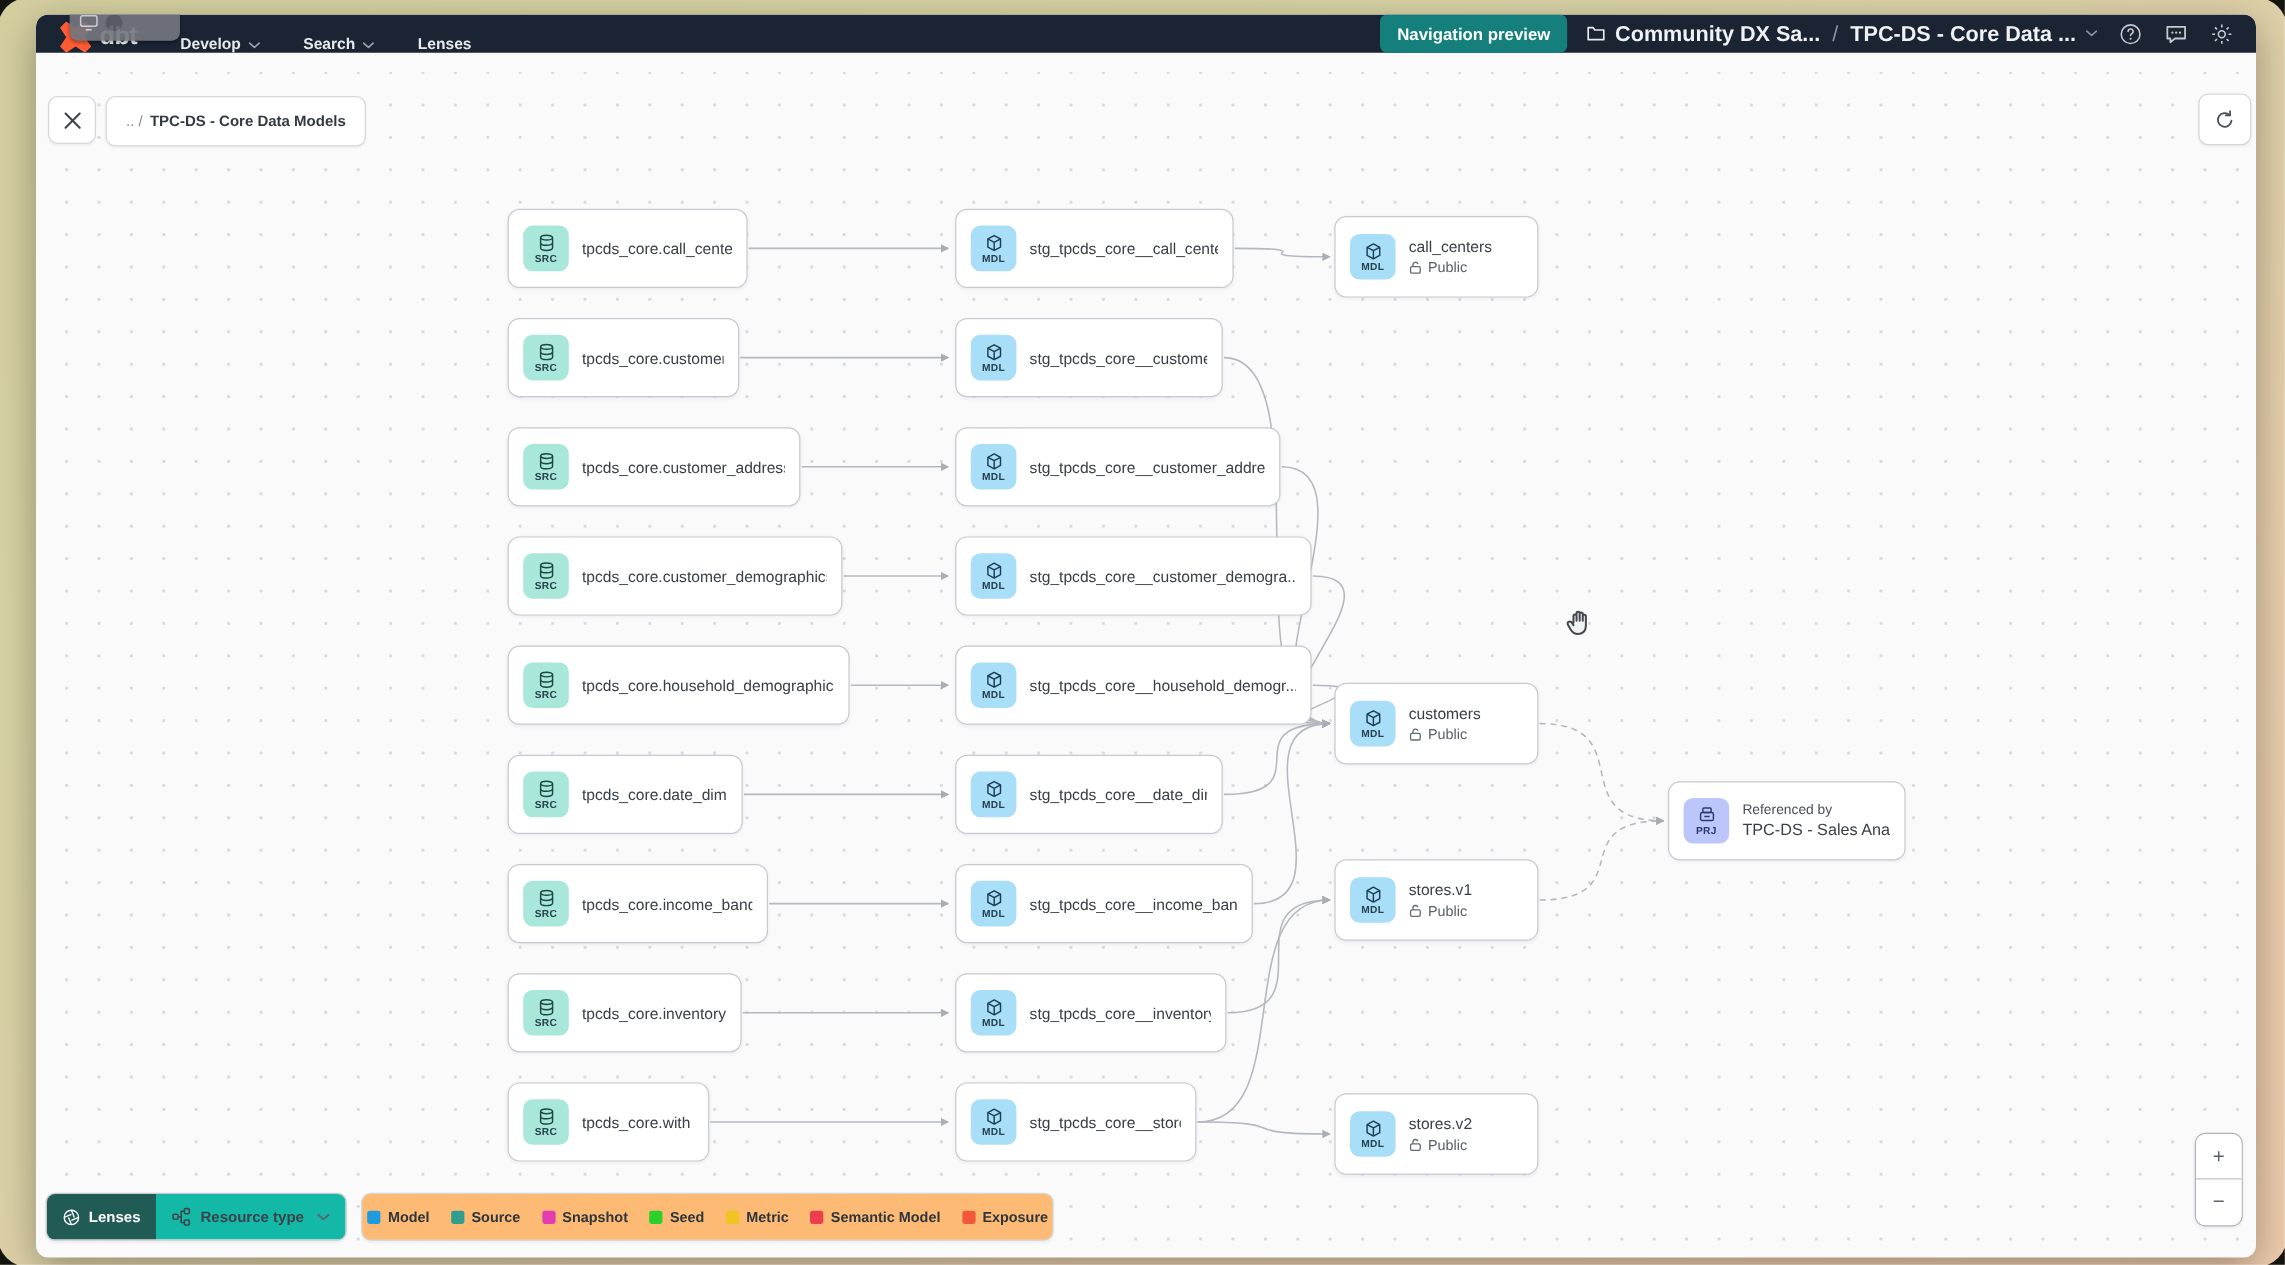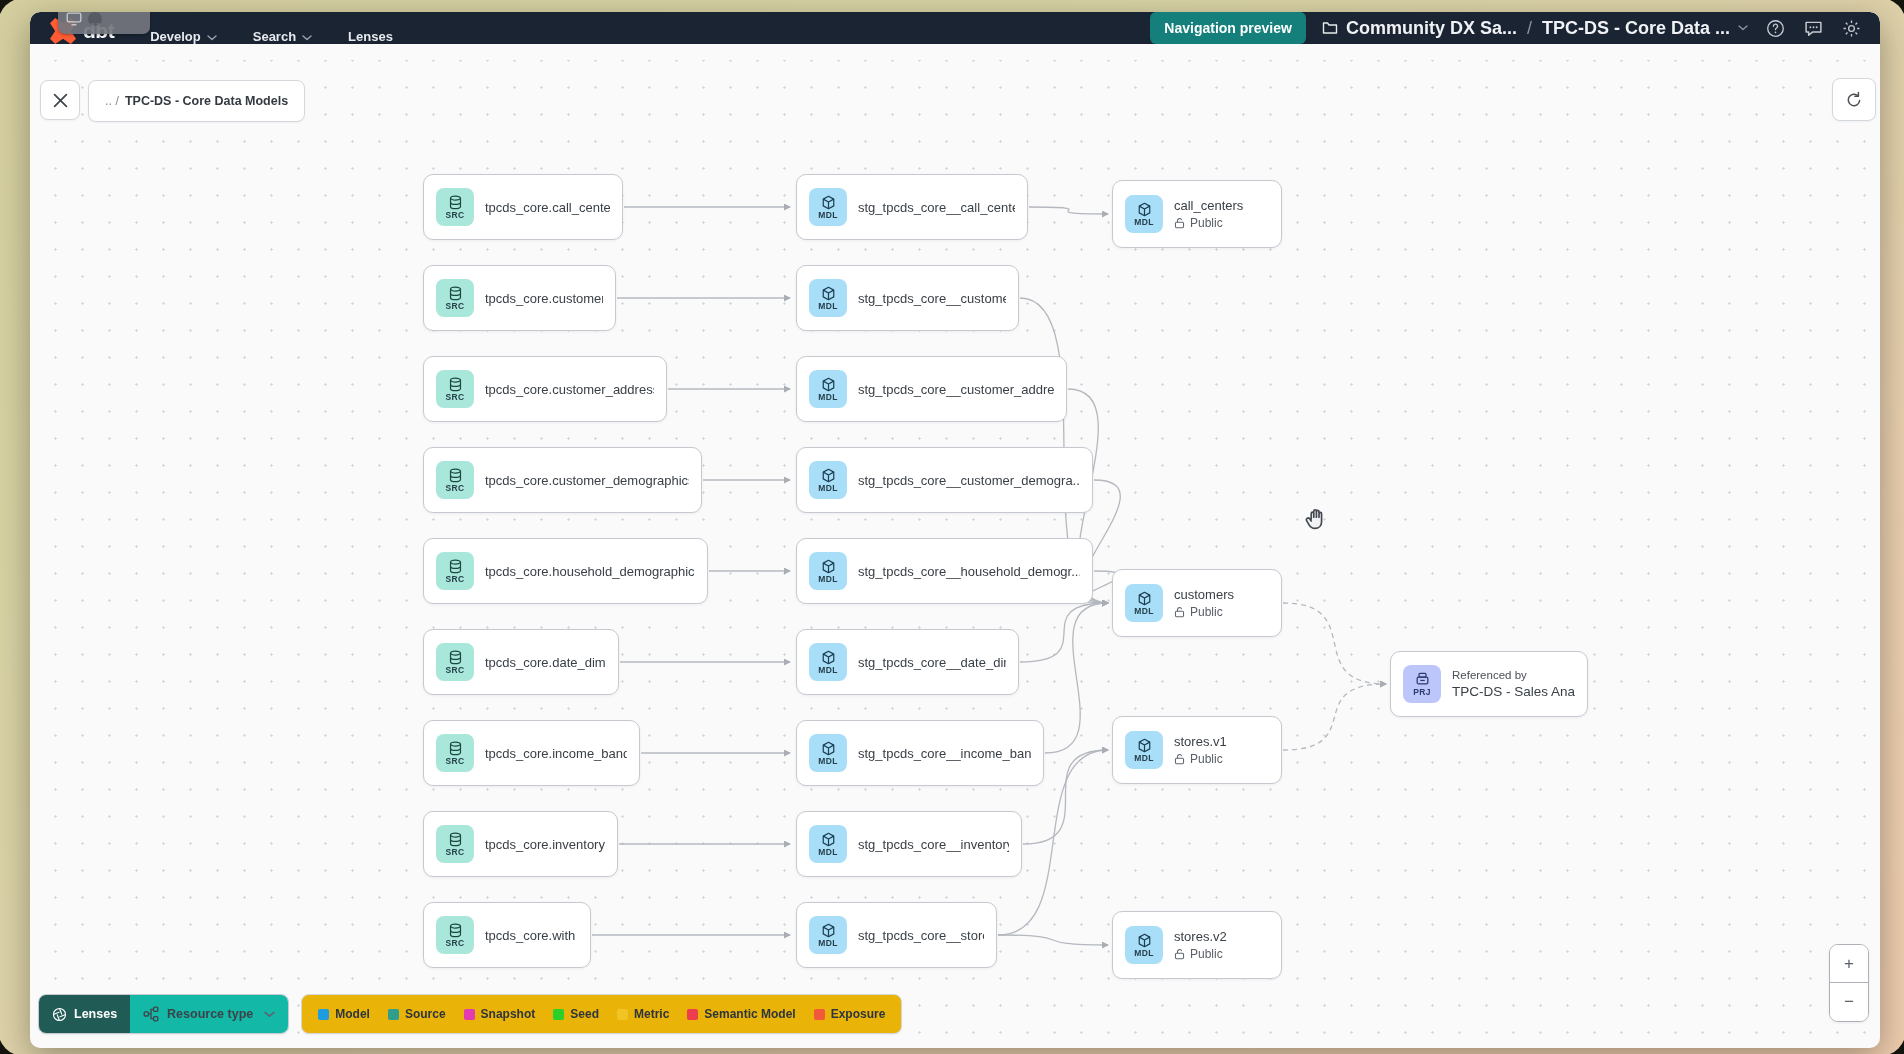--- a/index.html
+++ b/index.html
@@ -69,21 +69,21 @@
   .node.project .lbl{font-size:13.5px;}
 
   
   .footer-bar{position:absolute;left:8px;bottom:14px;display:flex;gap:12px;align-items:stretch;height:40px;z-index:10;}
   .lens-group{display:flex;border:1px solid #c7cace;border-radius:8px;overflow:hidden;background:#fff;box-shadow:0 1px 2px rgba(25,35,45,.06);}
   .lenses-btn{background:#205c55;color:#fff;border:none;font-family:inherit;font-size:12.5px;font-weight:700;
     display:flex;align-items:center;gap:7px;padding:0 13px;cursor:pointer;}
   .resource-btn{background:#14b8a6;border:none;font-family:inherit;font-size:12.5px;font-weight:700;color:#3c424a;
     display:flex;align-items:center;gap:8px;padding:0 13px;cursor:pointer;}
   .resource-btn .chev{color:#5c636b;margin-left:3px;display:flex;}
-  .legend{background:#eab308;border:1px solid #d3d6da;border-radius:8px;display:flex;align-items:center;gap:18px;padding:0 16px;
+  .legend{background:#fdba74;border:1px solid #d3d6da;border-radius:8px;display:flex;align-items:center;gap:18px;padding:0 4px;
     box-shadow:0 1px 2px rgba(25,35,45,.05);}
   .lg-item{display:flex;align-items:center;gap:6px;}
   .lg-item .sw{width:11px;height:11px;border-radius:2px;display:inline-block;}
   .lg-item .lg-lbl{font-size:12px;font-weight:700;color:#2f353c;}
 
   .zoom-ctl{position:absolute;right:11px;bottom:26px;width:38px;background:#fff;border:1px solid #aeb2b8;border-radius:9px;
     display:flex;flex-direction:column;overflow:hidden;z-index:10;box-shadow:0 1px 3px rgba(25,35,45,.07);}
   .zoom-ctl button{width:100%;height:38px;background:#fff;border:none;font-family:inherit;font-size:17px;color:#5a6068;cursor:pointer;}
   .zoom-ctl button:first-child{border-bottom:1px solid #aeb2b8;}
 

